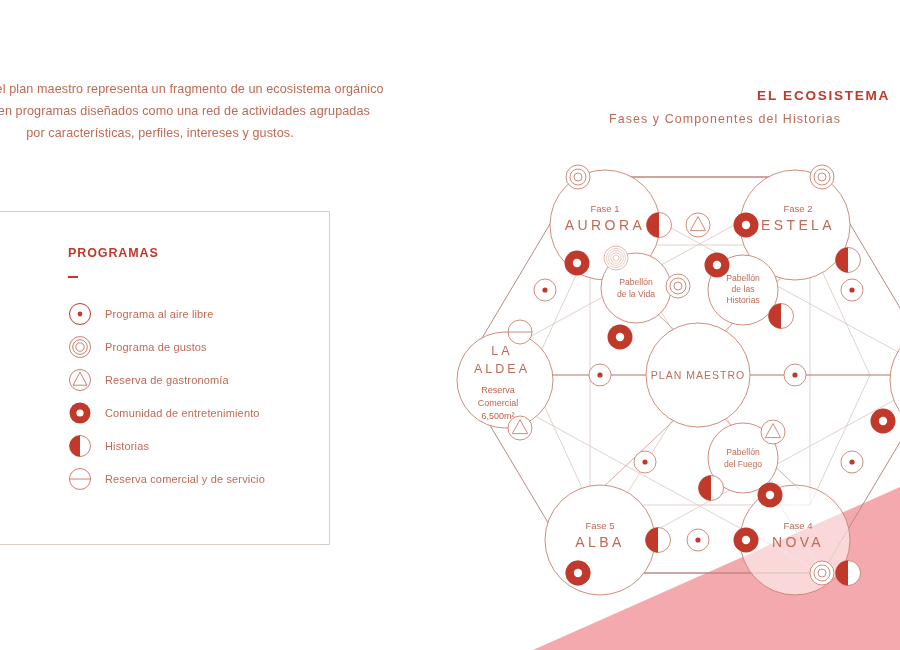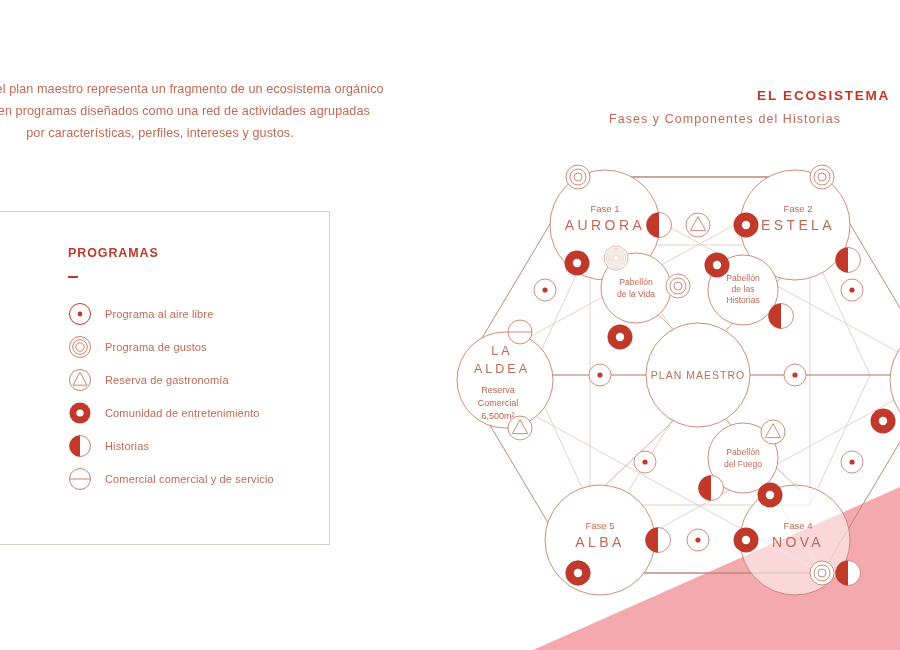--- a/index.html
+++ b/index.html
@@ -131,21 +131,21 @@
           <span class="legend-label">Historias</span>
         </div>
 
         <div class="legend-row">
           <span class="legend-ico">
             <svg width="24" height="24" viewBox="0 0 24 24">
               <circle cx="12" cy="12" r="10.5" fill="none" stroke="#c9806e" stroke-width="1"></circle>
               <line x1="1.5" y1="12" x2="22.5" y2="12" stroke="#c9806e" stroke-width="1"></line>
             </svg>
           </span>
-          <span class="legend-label">Comercial comercial y de servicio</span>
+          <span class="legend-label">Reserva comercial y de servicio</span>
         </div>
 
       </div>
     </div>
   </div>
 
   <div class="diagram-head">
     <div class="diagram-title">EL ECOSISTEMA</div>
     <div class="diagram-sub">Fases y Componentes del Historias</div>
   </div>

